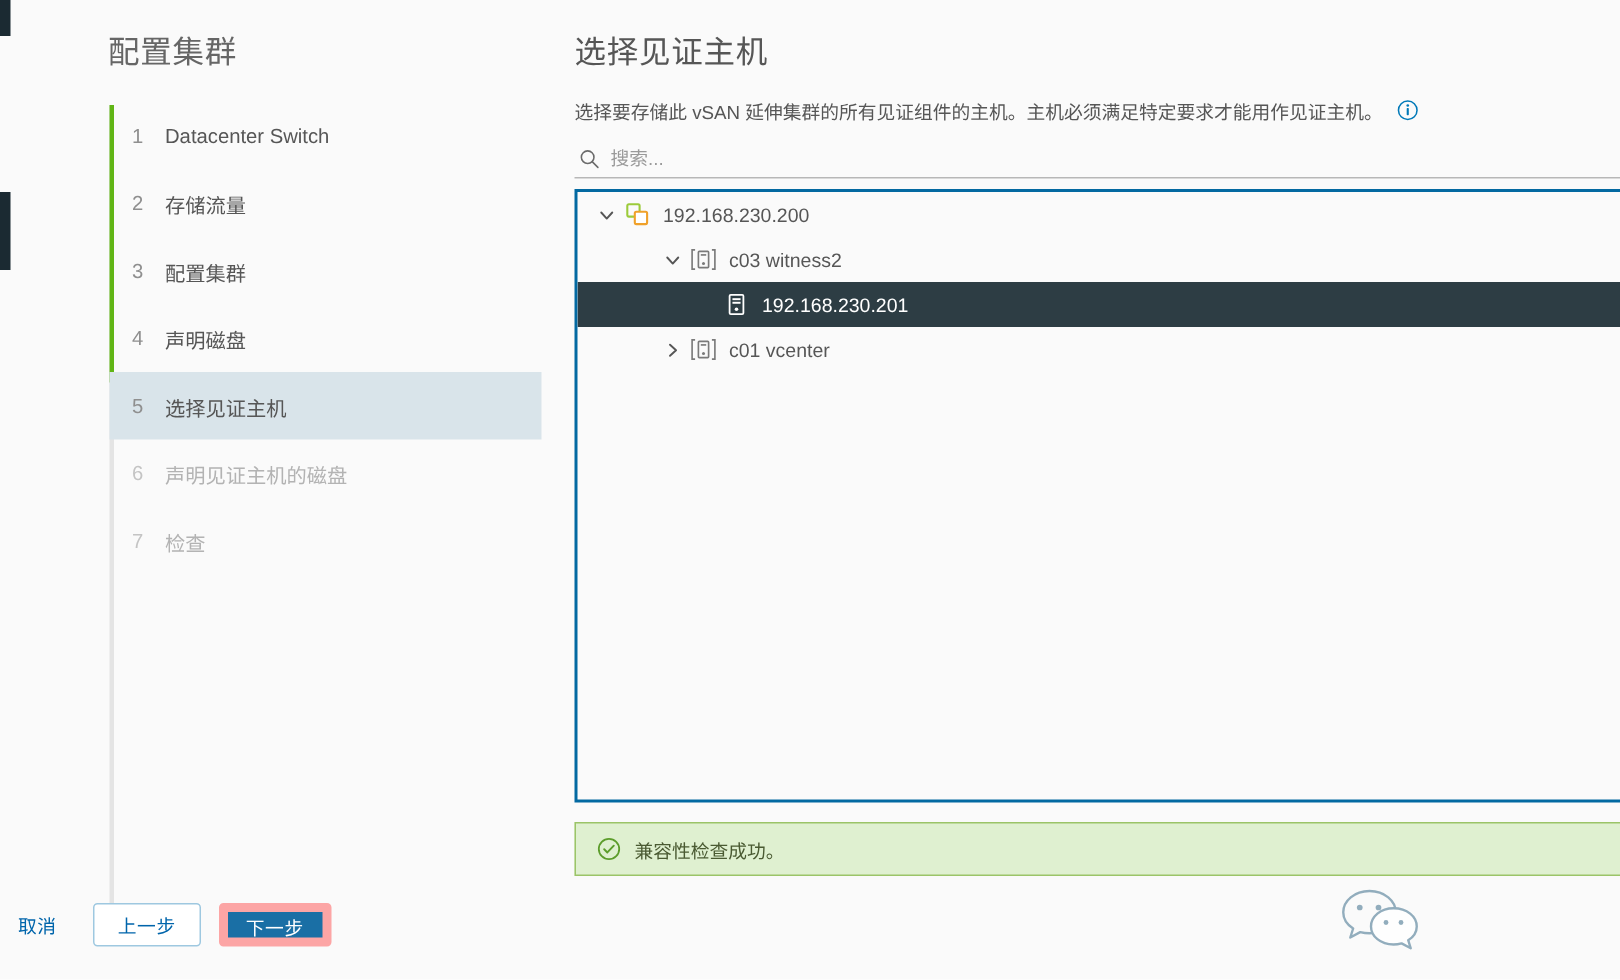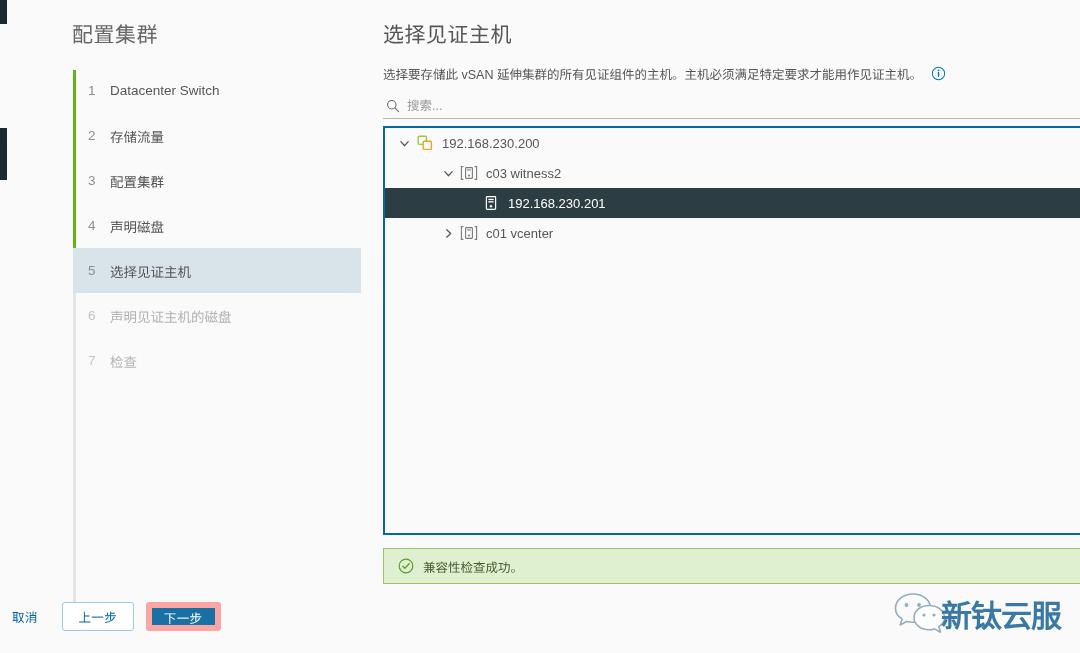--- a/index.html
+++ b/index.html
@@ -496,16 +496,15 @@
                  C15.7 32.9 17.8 33.2 20 33.2 C30 33.2 37.5 26.8 37.5 19.2 C37.5 11.5 30 5 20 5 Z" fill="none" stroke="#8aa7b8" stroke-width="1.6" stroke-linejoin="round"></path>
         <circle cx="13.5" cy="16" r="1.9" fill="#8aa7b8"></circle>
         <circle cx="26" cy="16" r="1.9" fill="#8aa7b8"></circle>
         <path d="M36 16.5 C27.4 16.5 21 22 21 28.6 C21 35.2 27.4 40.7 36 40.7
                  C37.9 40.7 39.7 40.4 41.4 39.9 L47.5 43.2 L45.8 37.8
                  C49.3 35.6 51.5 32.3 51.5 28.6 C51.5 22 45 16.5 36 16.5 Z" fill="#ffffff" stroke="#8aa7b8" stroke-width="1.6" stroke-linejoin="round"></path>
         <circle cx="31" cy="26" r="1.6" fill="#8aa7b8"></circle>
         <circle cx="41" cy="26" r="1.6" fill="#8aa7b8"></circle>
       </svg>
     </div>
-    <div class="watermark-text">新钛云服</div>
   </div>
 
 </div>
 
 </body></html>

